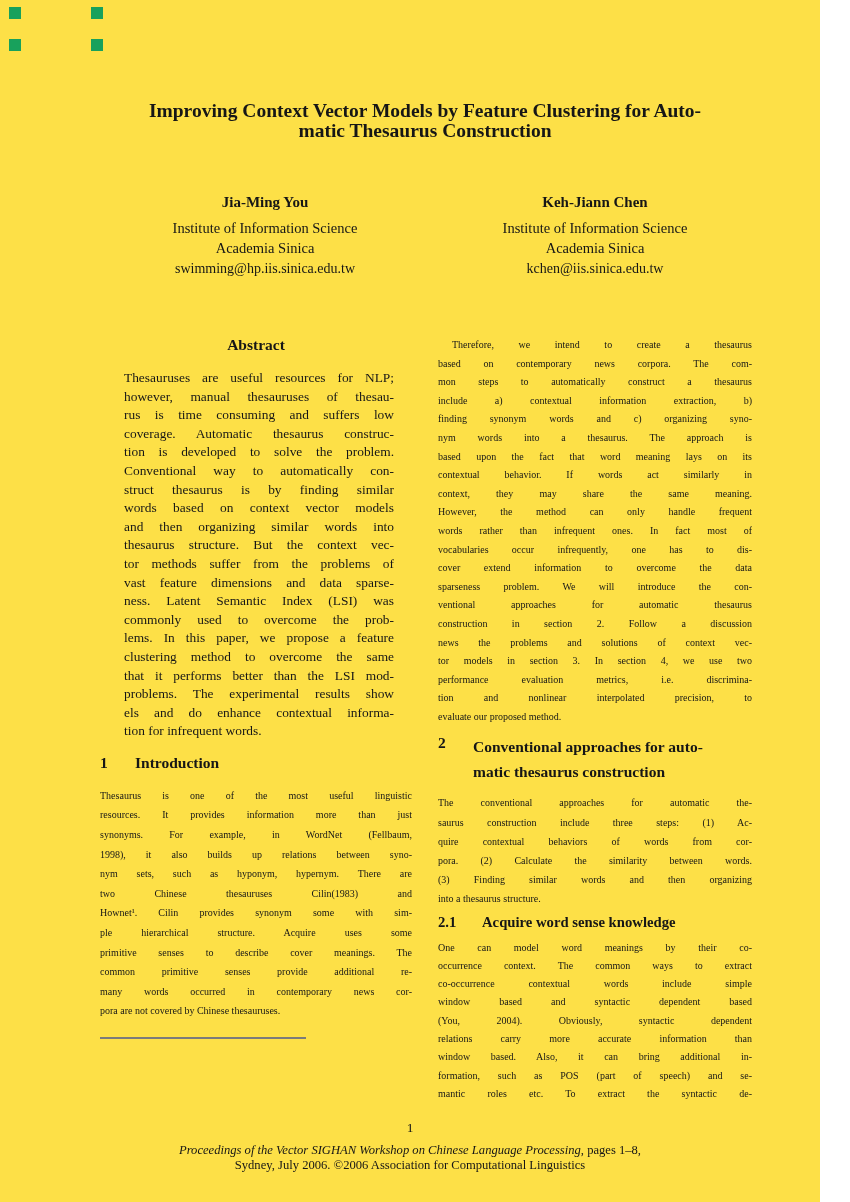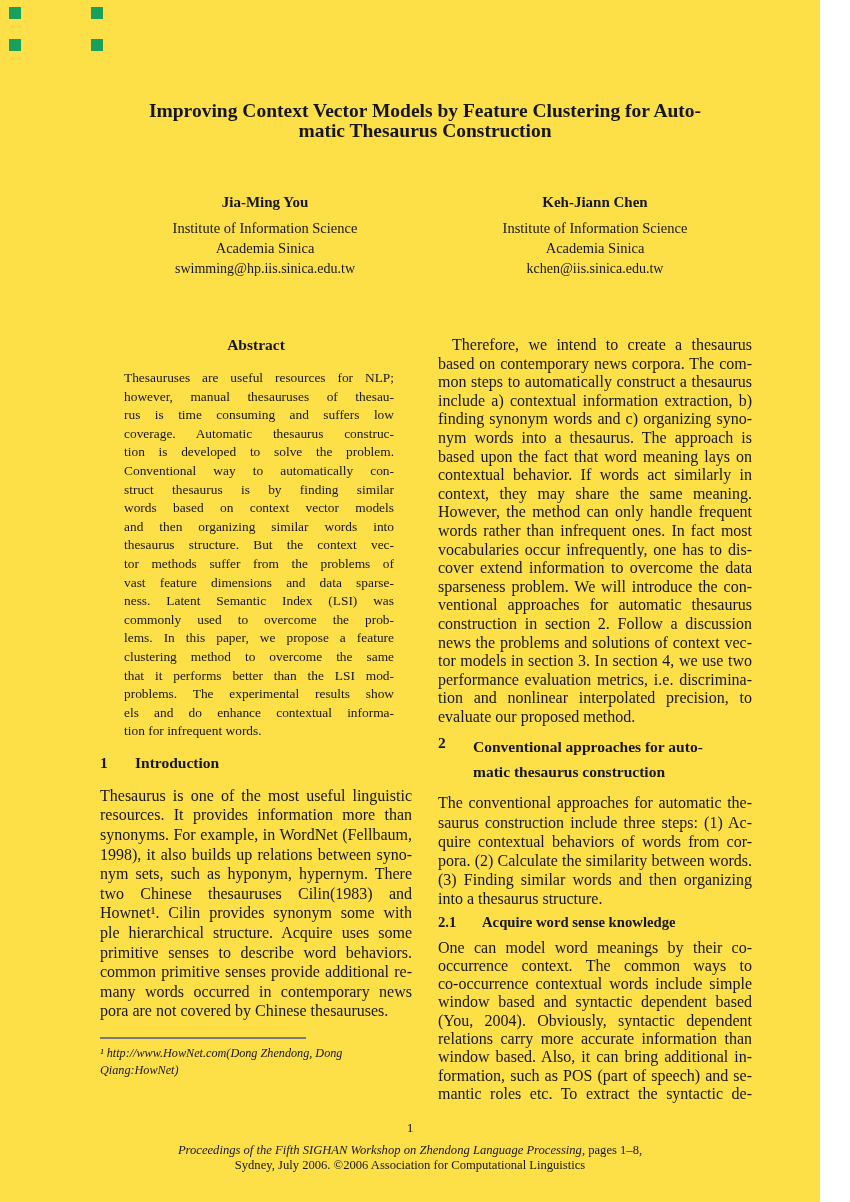--- a/index.html
+++ b/index.html
@@ -36,21 +36,21 @@
   .abstract-body { margin-left:24px; margin-right:18px; }
   .abstract-body .jline { font-size:13.4px; }
 
   .jline {
     text-align:justify; text-align-last:justify;
     height:var(--lh,19.6px); line-height:var(--lh,19.6px);
     overflow:hidden;
   }
   .jline.lastline { text-align-last:left; }
 
-  .body-text .jline { font-size:16px; }
+  .body-text .jline { font-size:10px; }
   .indent-first .jline:first-child { text-indent:14px; }
 
   .sec-heading { display:flex; font-size:15.5px; font-weight:bold; }
   .sec-heading-1 { margin-top:11px; margin-bottom:12px; line-height:22px; }
   .sec-heading-2 { margin-top:8px; margin-bottom:9px; }
   .sec-heading-2 .sec-lines div { line-height:25px; }
   .subsec-heading { display:flex; font-size:14.7px; font-weight:bold; margin-top:3px; margin-bottom:7px; line-height:20px; }
   .sec-num { flex:0 0 35px; }
   .subsec-heading .sec-num { flex:0 0 44px; }
   .sec-title, .sec-lines { flex:1; }
@@ -124,31 +124,27 @@
     </div>
     <div class="body-text" style="--lh:19.6px">
         <div class="jline">Thesaurus is one of the most useful linguistic</div>
         <div class="jline">resources. It provides information more than just</div>
         <div class="jline">synonyms. For example, in WordNet (Fellbaum,</div>
         <div class="jline">1998), it also builds up relations between syno-</div>
         <div class="jline">nym sets, such as hyponym, hypernym. There are</div>
         <div class="jline">two Chinese thesauruses Cilin(1983) and</div>
         <div class="jline">Hownet¹. Cilin provides synonym some with sim-</div>
         <div class="jline">ple hierarchical structure. Acquire uses some</div>
-        <div class="jline">primitive senses to describe word behaviors. The</div>
+        <div class="jline">primitive senses to describe cover meanings. The</div>
         <div class="jline">common primitive senses provide additional re-</div>
         <div class="jline">many words occurred in contemporary news cor-</div>
         <div class="jline lastline">pora are not covered by Chinese thesauruses.</div>
       </div>
 
     <div class="footnote-rule"></div>
-    <div class="footnote">
-        <div class="jline">¹ http://www.HowNet.com(Dong Zhendong, Dong</div>
-        <div class="jline lastline">Qiang:HowNet)</div>
-      </div>
   </div>
 
   <div class="col col-right">
     <div class="body-text indent-first" style="--lh:18.6px">
         <div class="jline">Therefore, we intend to create a thesaurus</div>
         <div class="jline">based on contemporary news corpora. The com-</div>
         <div class="jline">mon steps to automatically construct a thesaurus</div>
         <div class="jline">include a) contextual information extraction, b)</div>
         <div class="jline">finding synonym words and c) organizing syno-</div>
         <div class="jline">nym words into a thesaurus. The approach is</div>
@@ -197,17 +193,17 @@
         <div class="jline">(You, 2004). Obviously, syntactic dependent</div>
         <div class="jline">relations carry more accurate information than</div>
         <div class="jline">window based. Also, it can bring additional in-</div>
         <div class="jline">formation, such as POS (part of speech) and se-</div>
         <div class="jline">mantic roles etc. To extract the syntactic de-</div>
       </div>
   </div>
 
   <div class="footer-pagenum">1</div>
   <div class="footer-proc">
-    <div><span class="it">Proceedings of the Fifth SIGHAN Workshop on Zhendong Language Processing</span><span>, pages 1–8,</span></div>
+    <div><span class="it">Proceedings of the Vector SIGHAN Workshop on Chinese Language Processing</span><span>, pages 1–8,</span></div>
     <div>Sydney, July 2006. ©2006 Association for Computational Linguistics</div>
   </div>
 
 </div>
 
 </body></html>

